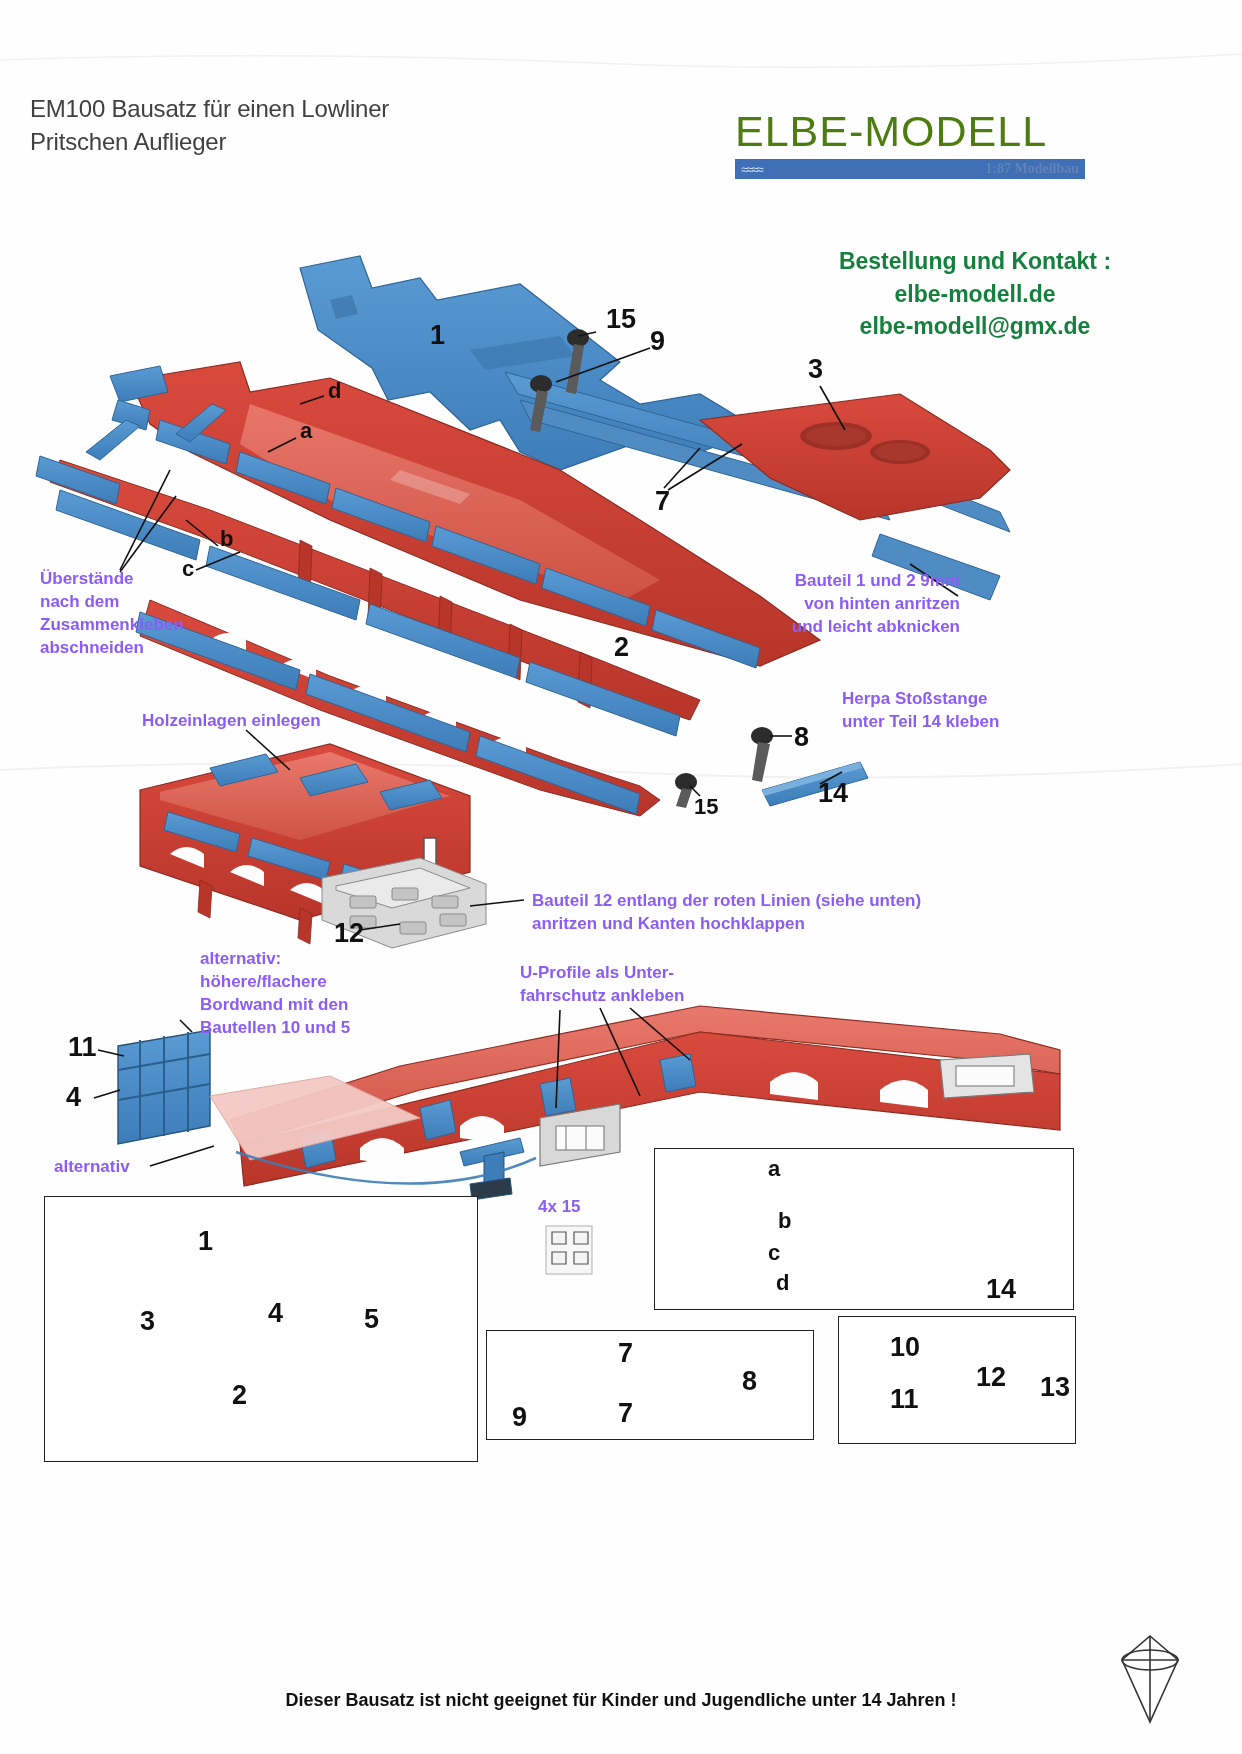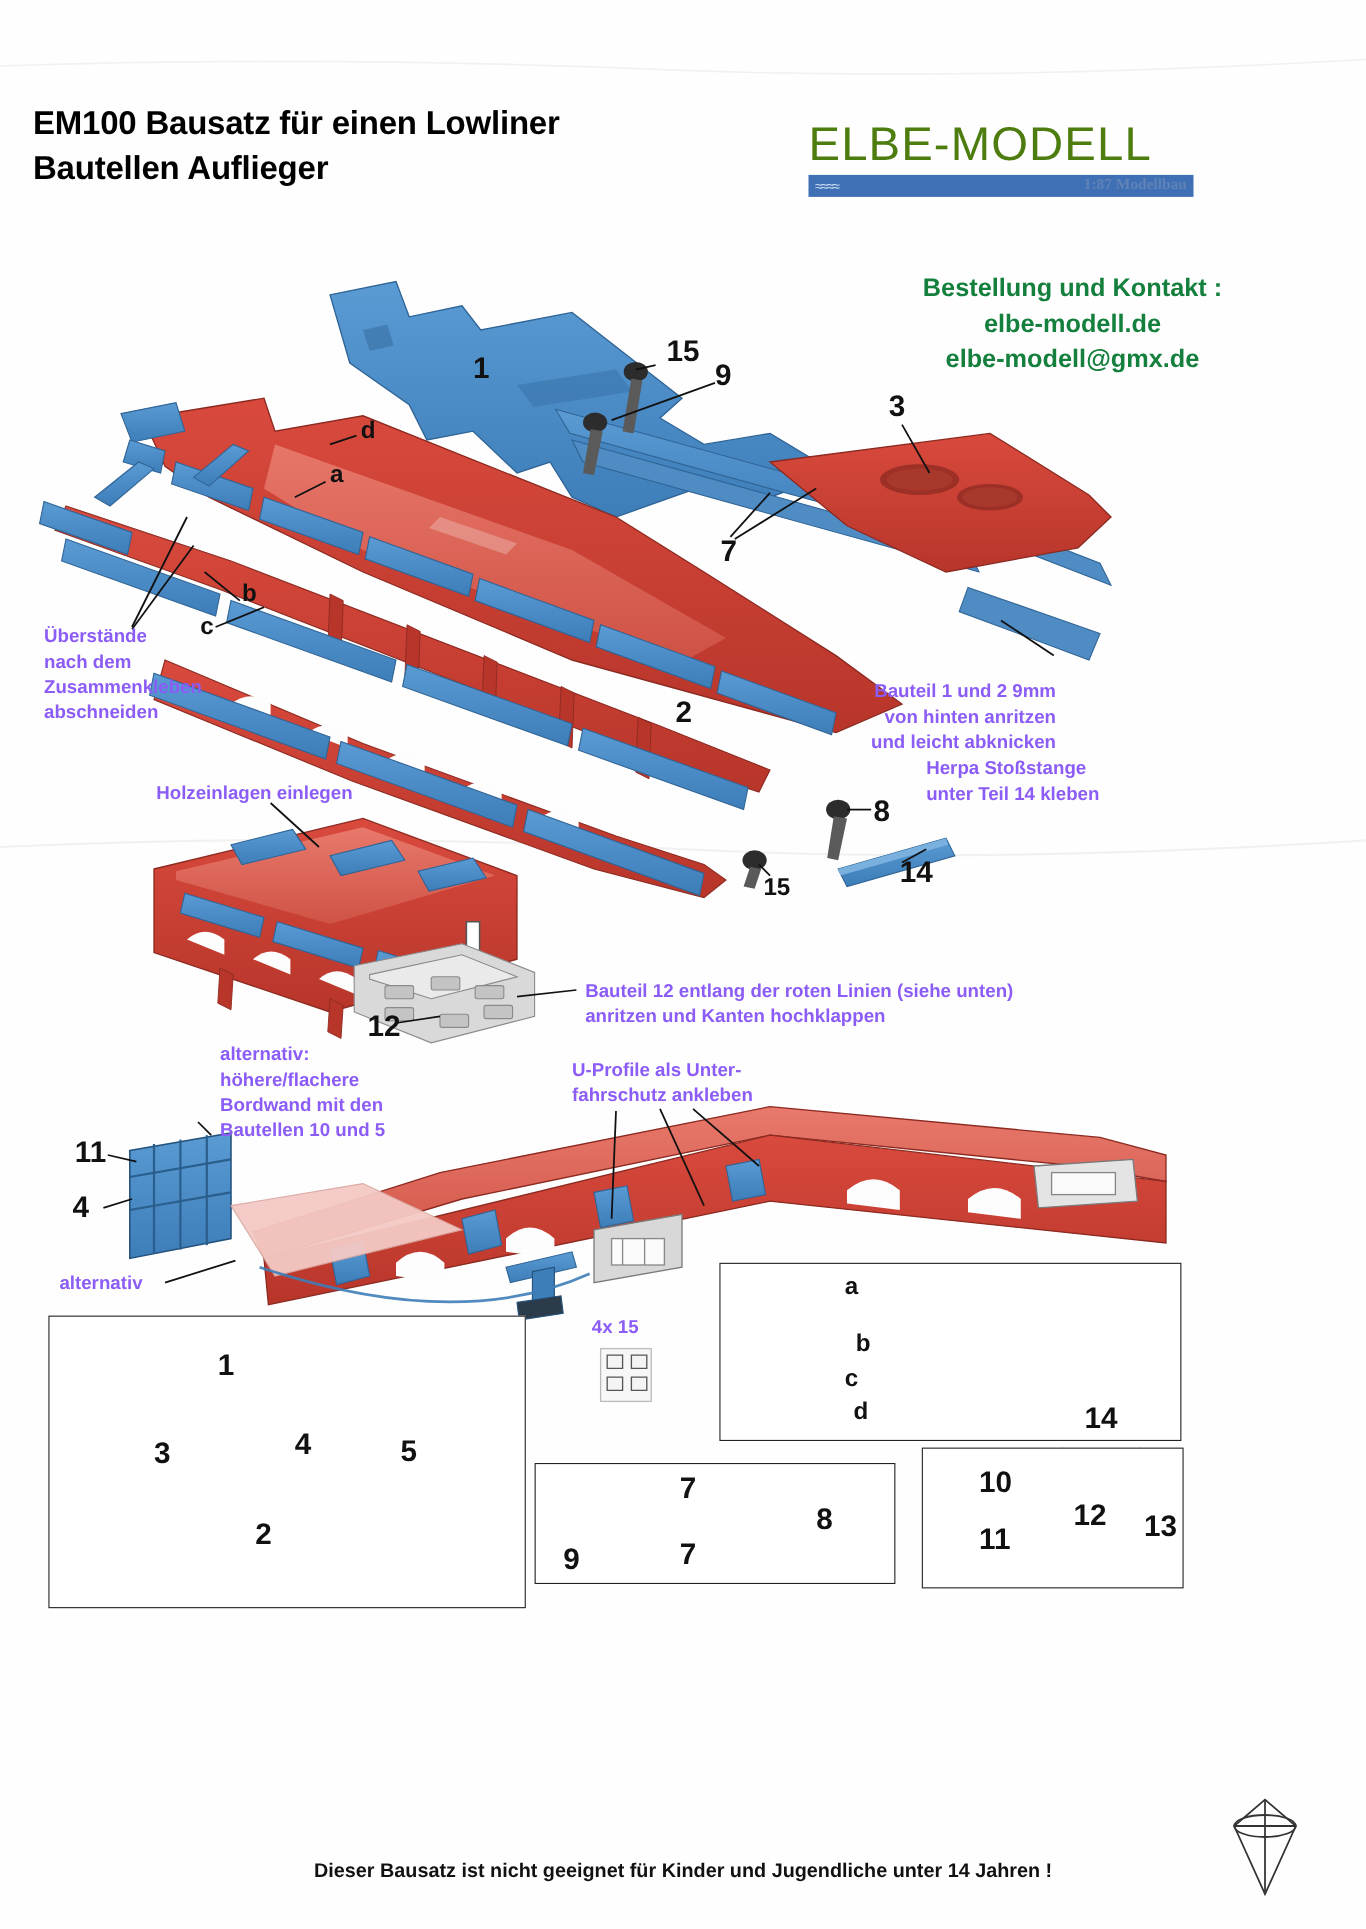--- a/index.html
+++ b/index.html
@@ -5,22 +5,22 @@
 <style>
   html,body{margin:0;padding:0;background:#ffffff;}
   body{
     width:1242px;height:1754px;position:relative;overflow:hidden;
     font-family:"Liberation Sans", sans-serif;
     color:#111;
   }
   .page{position:absolute;inset:0;background:#fefefe;}
   .title{
     position:absolute;left:30px;top:92px;width:700px;
-    font-size:30px;font-weight:bold;line-height:1.38;letter-spacing:-0.2px;
-    color:#000000;
+    font-size:24px;font-weight:normal;line-height:1.38;letter-spacing:-0.2px;
+    color:#404040;
   }
   .logo-wrap{position:absolute;left:735px;top:110px;width:360px;}
   .logo-text{
     font-size:43px;letter-spacing:1px;color:#4d7c0f;font-weight:400;
     font-family:"Liberation Sans", sans-serif;line-height:1;
   }
   .logo-bar{
     margin-top:6px;height:20px;width:350px;background:#3f6fb5;position:relative;overflow:hidden;
   }
   .logo-bar .waves{
@@ -375,21 +375,21 @@
     <g stroke="#333" stroke-width="1.6" fill="none">
       <path d="M1150 1636 L1178 1660 L1150 1722 L1122 1660 Z"></path>
       <path d="M1122 1660 L1178 1660"></path>
       <path d="M1150 1636 L1150 1722"></path>
       <ellipse cx="1150" cy="1660" rx="28" ry="10"></ellipse>
     </g>
   </svg>
 
   <div class="title">
     <div>EM100 Bausatz für einen Lowliner</div>
-    <div>Bautellen Auflieger</div>
+    <div>Pritschen Auflieger</div>
   </div>
 
   <div class="logo-wrap">
     <div class="logo-text">ELBE-MODELL</div>
     <div class="logo-bar">
       <span class="waves">≈≈≈≈</span>
       <span class="logo-sub">1:87 Modellbau</span>
     </div>
   </div>
 
@@ -397,21 +397,21 @@
     <div>Bestellung und Kontakt :</div>
     <div>elbe-modell.de</div>
     <div>elbe-modell@gmx.de</div>
   </div>
 
   <div class="note" style="left:40px;top:568px;width:200px;white-space:pre-line;">Überstände
 nach dem
 Zusammenkleben
 abschneiden</div>
 
-  <div class="note right" style="left:750px;top:618px;width:210px;white-space:pre-line;">Bauteil 1 und 2 9mm
+  <div class="note right" style="left:750px;top:570px;width:210px;white-space:pre-line;">Bauteil 1 und 2 9mm
 von hinten anritzen
 und leicht abknicken</div>
 
   <div class="note" style="left:842px;top:688px;width:230px;white-space:pre-line;">Herpa Stoßstange
 unter Teil 14 kleben</div>
 
   <div class="note" style="left:142px;top:710px;width:260px;">Holzeinlagen einlegen</div>
 
   <div class="note" style="left:532px;top:890px;width:430px;white-space:pre-line;">Bauteil 12 entlang der roten Linien (siehe unten)
 anritzen und Kanten hochklappen</div>

